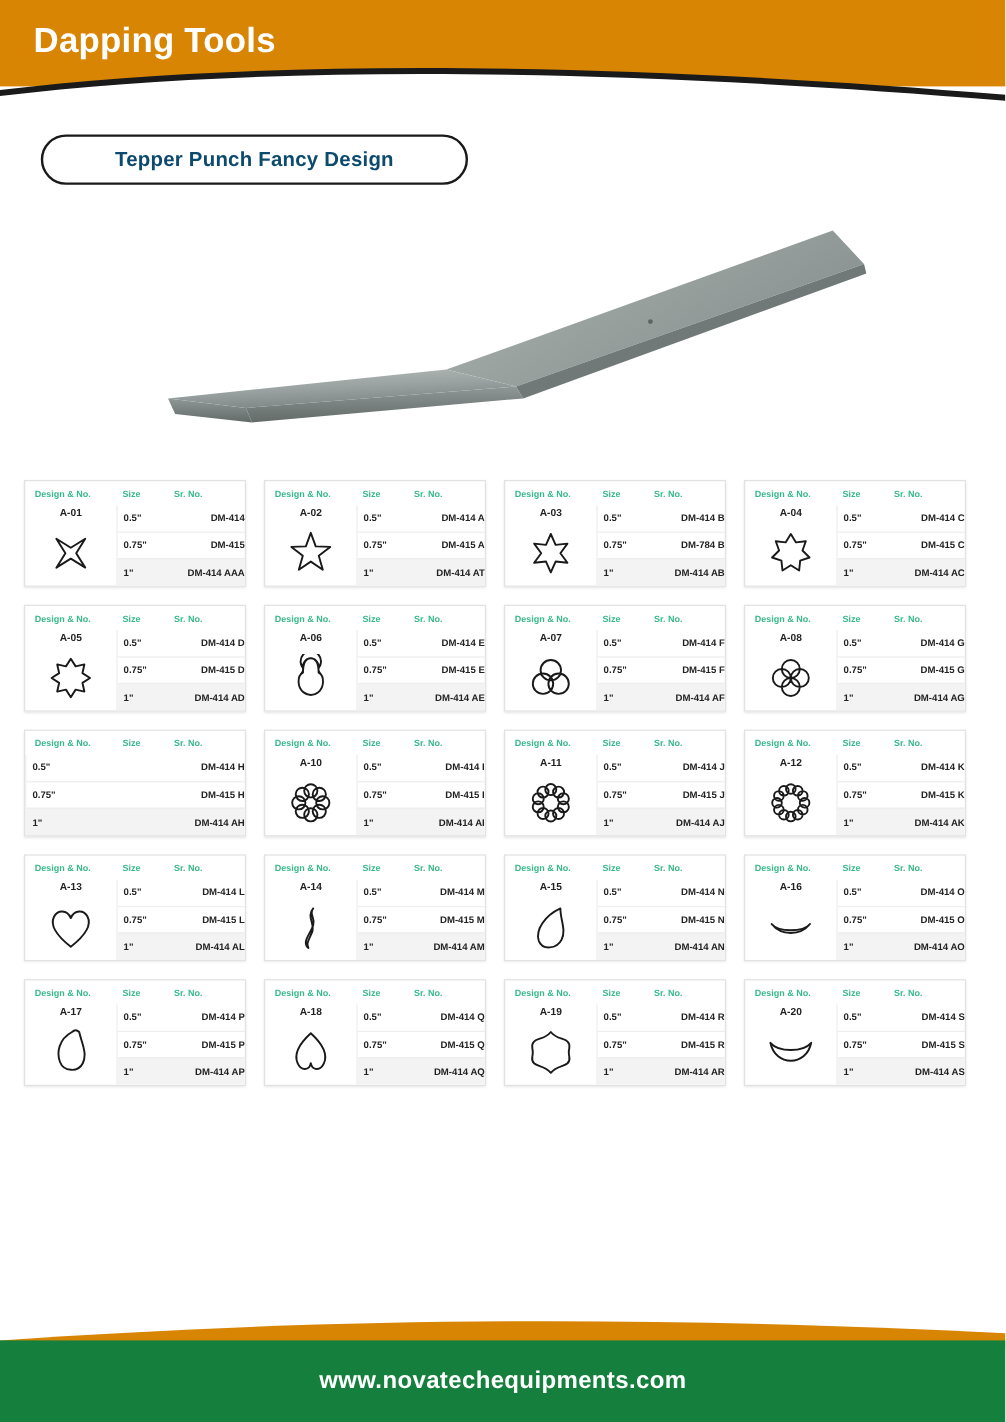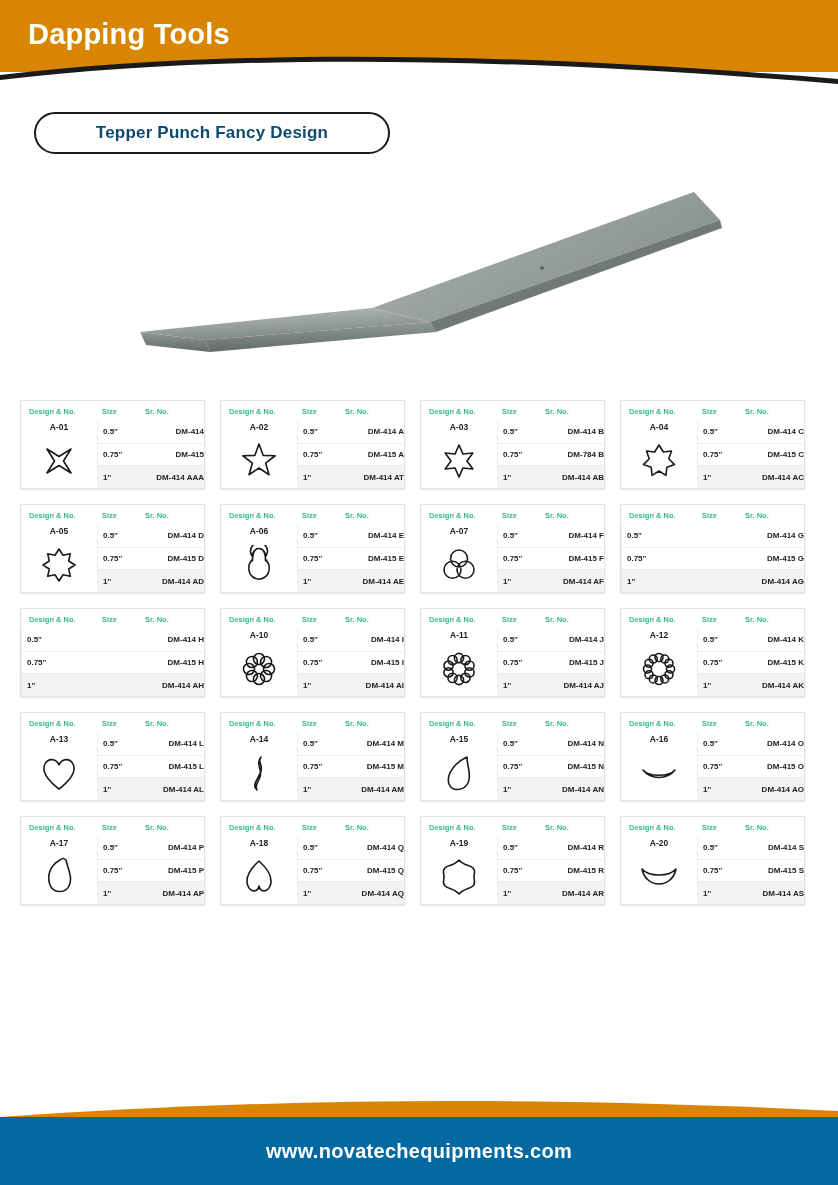--- a/index.html
+++ b/index.html
@@ -149,21 +149,21 @@
   .row .size { width: 43px; padding-left: 5px; }
   .row .sn { flex: 1; padding-left: 5px; text-align: right; }
   .row.alt { background: #f3f3f3; }
 
   
   .footer-band {
     position: absolute;
     bottom: 0; left: 0;
     width: 838px;
     height: 68px;
-    background: #0369a1;
+    background: #15803d;
     display: flex;
     align-items: center;
     justify-content: center;
   }
   .footer-text {
     font-size: 20px;
     font-weight: bold;
     color: #ffffff;
     letter-spacing: 0.3px;
   }
@@ -435,20 +435,28 @@
           </div>
         </div>
       </div>
       <div class="card">
         <div class="card-head">
           <span class="c1">Design &amp; No.</span>
           <span class="c2">Size</span>
           <span class="c3">Sr. No.</span>
         </div>
         <div class="card-body">
+          <div class="shape-col">
+            <div class="code">A-08</div>
+            <div class="shape-box">
+              <svg width="46" height="40" viewBox="0 0 46 40">
+                <path d="M15.50,12.50 a7.5,7.5 0 1,0 15.00,0 a7.5,7.5 0 1,0 -15.00,0 M23.00,20.00 a7.5,7.5 0 1,0 15.00,0 a7.5,7.5 0 1,0 -15.00,0 M15.50,27.50 a7.5,7.5 0 1,0 15.00,0 a7.5,7.5 0 1,0 -15.00,0 M8.00,20.00 a7.5,7.5 0 1,0 15.00,0 a7.5,7.5 0 1,0 -15.00,0 " fill="#ffffff" stroke="#1a1a1a" stroke-width="1.6" stroke-linejoin="round"></path>
+              </svg>
+            </div>
+          </div>
           <div class="rows-col">
             <div class="row">
               <span class="size">0.5"</span>
               <span class="sn">DM-414 G</span>
             </div>
             <div class="row">
               <span class="size">0.75"</span>
               <span class="sn">DM-415 G</span>
             </div>
             <div class="row alt">

